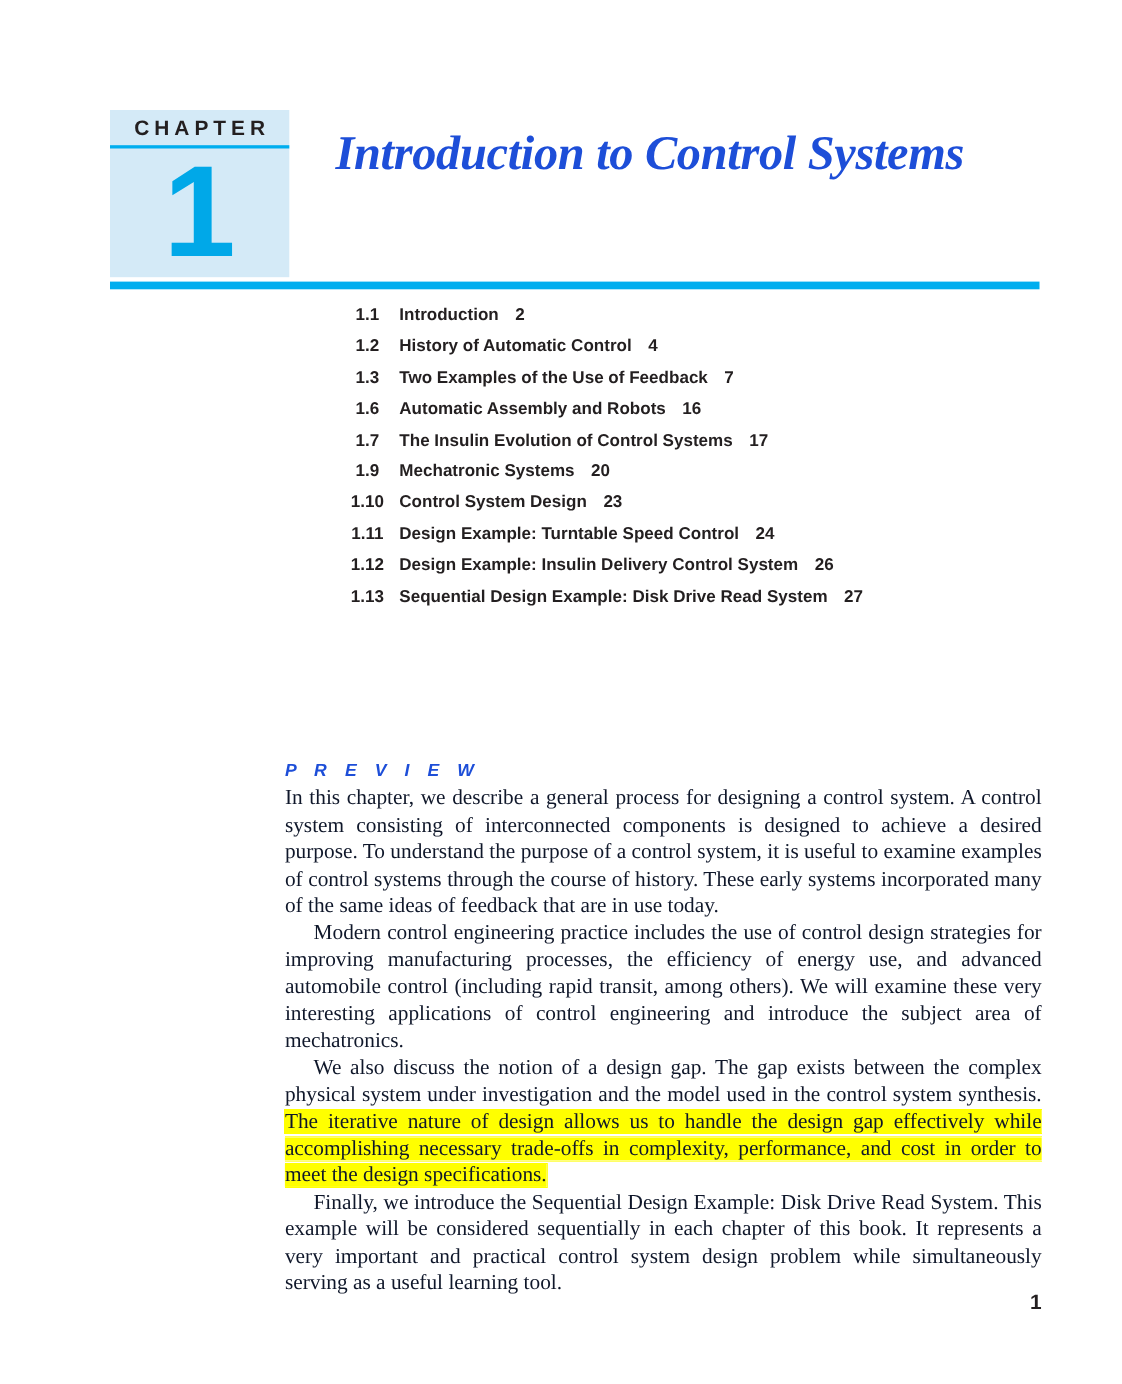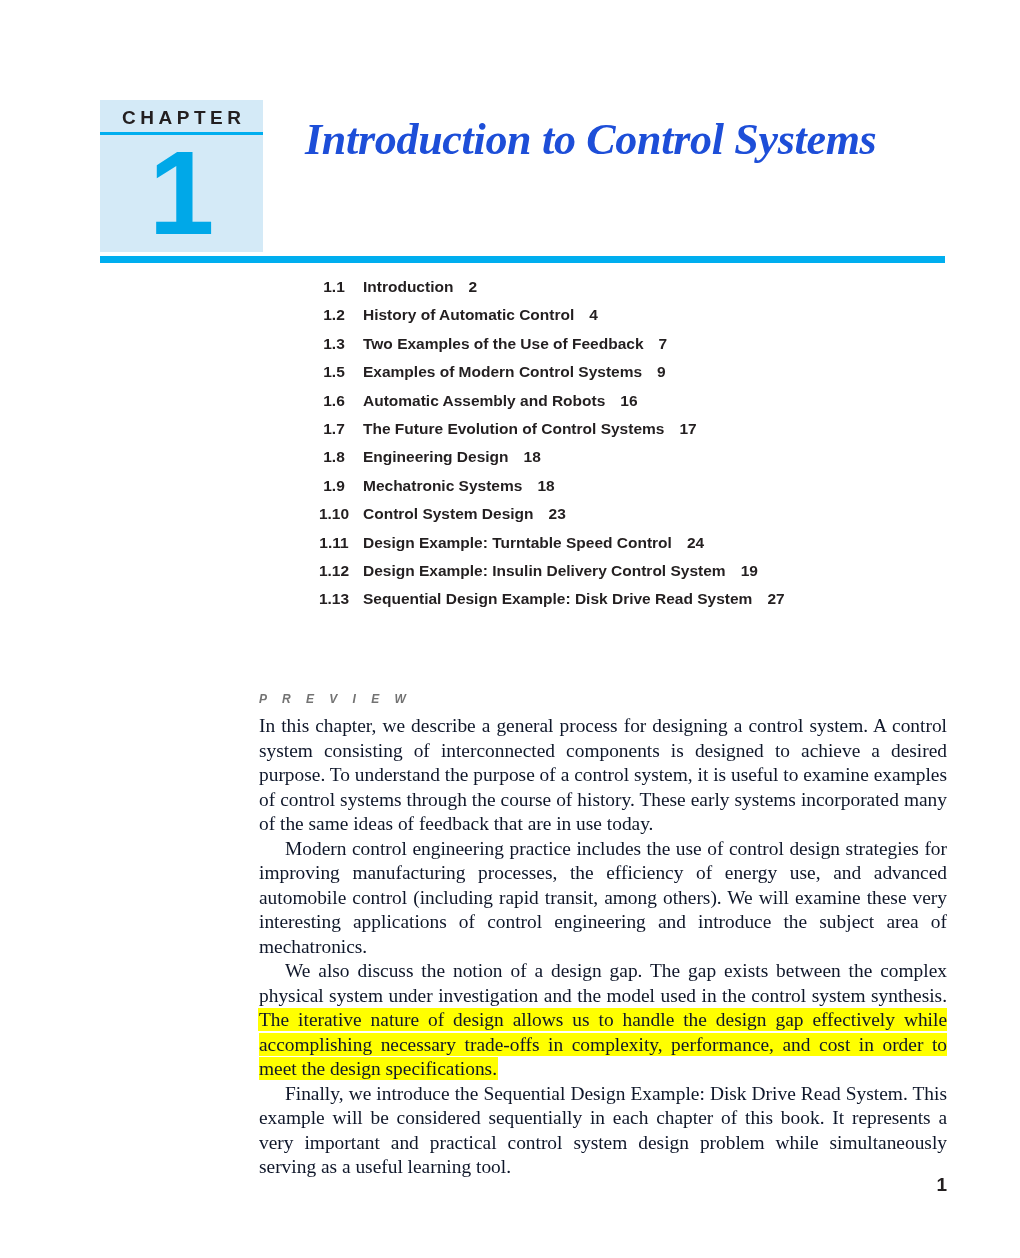--- a/index.html
+++ b/index.html
@@ -123,23 +123,23 @@
   }
 
   
   #preview-heading {
     position: absolute;
     left: 259px;
     top: 692px;
     font-family: "Liberation Sans", "DejaVu Sans", sans-serif;
     font-style: italic;
     font-weight: bold;
-    font-size: 12px;
+    font-size: 16px;
     letter-spacing: 6px;
-    color: #737373;
+    color: #1d4ed8;
   }
 
   #preview-body {
     position: absolute;
     left: 259px;
     top: 714px;
     width: 688px;
     font-family: "Liberation Serif", "DejaVu Serif", serif;
     font-size: 19.4px;
     line-height: 24.5px;
@@ -183,28 +183,26 @@
 
   <div id="chapter-title">Introduction to Control Systems</div>
 
   <div id="header-rule"></div>
 </div>
 
 <div id="toc">
     <div class="toc-row"><span class="toc-num">1.1</span><span class="toc-title">Introduction</span><span class="toc-page">2</span></div>
     <div class="toc-row"><span class="toc-num">1.2</span><span class="toc-title">History of Automatic Control</span><span class="toc-page">4</span></div>
     <div class="toc-row"><span class="toc-num">1.3</span><span class="toc-title">Two Examples of the Use of Feedback</span><span class="toc-page">7</span></div>
-    <div class="toc-row"><span class="toc-num">1.5</span><span class="toc-title">Examples of Modern Control Systems</span><span class="toc-page">9</span></div>
     <div class="toc-row"><span class="toc-num">1.6</span><span class="toc-title">Automatic Assembly and Robots</span><span class="toc-page">16</span></div>
-    <div class="toc-row"><span class="toc-num">1.7</span><span class="toc-title">The Future Evolution of Control Systems</span><span class="toc-page">17</span></div>
-    <div class="toc-row"><span class="toc-num">1.8</span><span class="toc-title">Engineering Design</span><span class="toc-page">18</span></div>
-    <div class="toc-row"><span class="toc-num">1.9</span><span class="toc-title">Mechatronic Systems</span><span class="toc-page">18</span></div>
+    <div class="toc-row"><span class="toc-num">1.7</span><span class="toc-title">The Insulin Evolution of Control Systems</span><span class="toc-page">17</span></div>
+    <div class="toc-row"><span class="toc-num">1.9</span><span class="toc-title">Mechatronic Systems</span><span class="toc-page">20</span></div>
     <div class="toc-row"><span class="toc-num">1.10</span><span class="toc-title">Control System Design</span><span class="toc-page">23</span></div>
     <div class="toc-row"><span class="toc-num">1.11</span><span class="toc-title">Design Example: Turntable Speed Control</span><span class="toc-page">24</span></div>
-    <div class="toc-row"><span class="toc-num">1.12</span><span class="toc-title">Design Example: Insulin Delivery Control System</span><span class="toc-page">19</span></div>
+    <div class="toc-row"><span class="toc-num">1.12</span><span class="toc-title">Design Example: Insulin Delivery Control System</span><span class="toc-page">26</span></div>
     <div class="toc-row"><span class="toc-num">1.13</span><span class="toc-title">Sequential Design Example: Disk Drive Read System</span><span class="toc-page">27</span></div>
   </div>
 
 <div id="preview-heading">P R E V I E W</div>
 
 <div id="preview-body">
   <p>In this chapter, we describe a general process for designing a control system. A control system consisting of interconnected components is designed to achieve a desired purpose. To understand the purpose of a control system, it is useful to examine examples of control systems through the course of history. These early systems incorporated many of the same ideas of feedback that are in use today.</p>
   <p>Modern control engineering practice includes the use of control design strategies for improving manufacturing processes, the efficiency of energy use, and advanced automobile control (including rapid transit, among others). We will examine these very interesting applications of control engineering and introduce the subject area of mechatronics.</p>
   <p><span>We also discuss the notion of a design gap. The gap exists between the complex physical system under investigation and the model used in the control system synthesis. </span><span class="hl">The iterative nature of design allows us to handle the design gap effectively while accomplishing necessary trade-offs in complexity, performance, and cost in order to meet the design specifications.</span></p>
   <p>Finally, we introduce the Sequential Design Example: Disk Drive Read System. This example will be considered sequentially in each chapter of this book. It represents a very important and practical control system design problem while simultaneously serving as a useful learning tool.</p>

